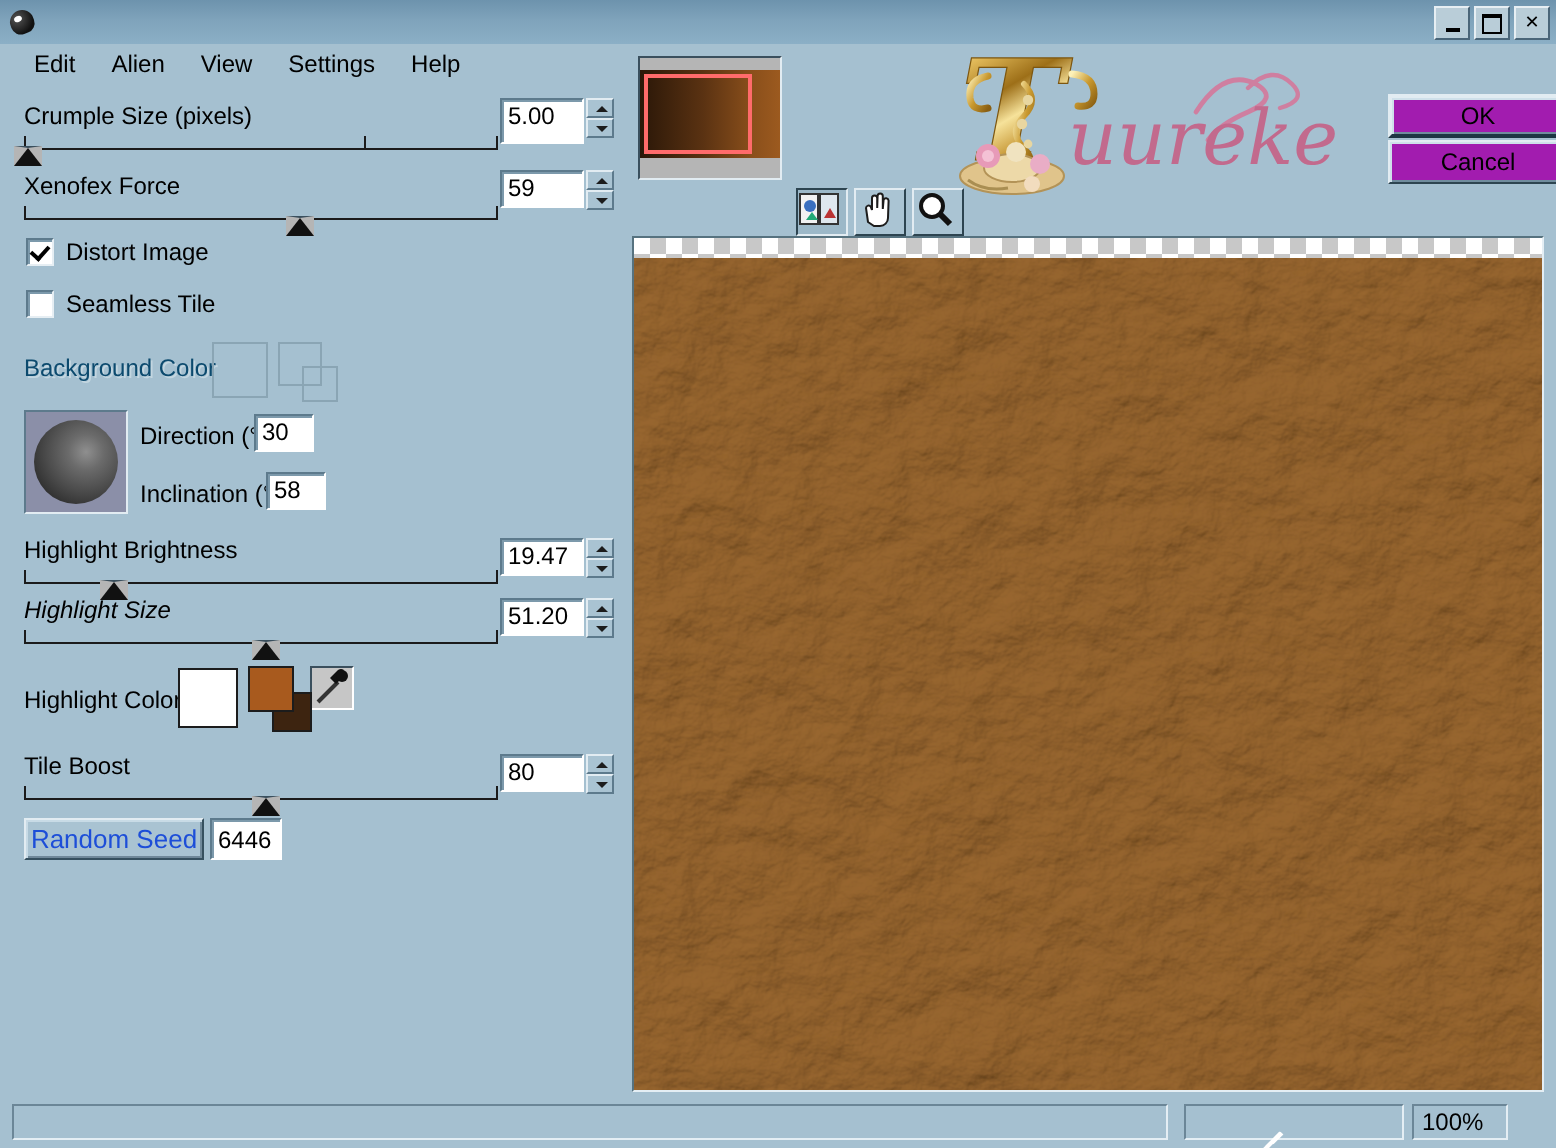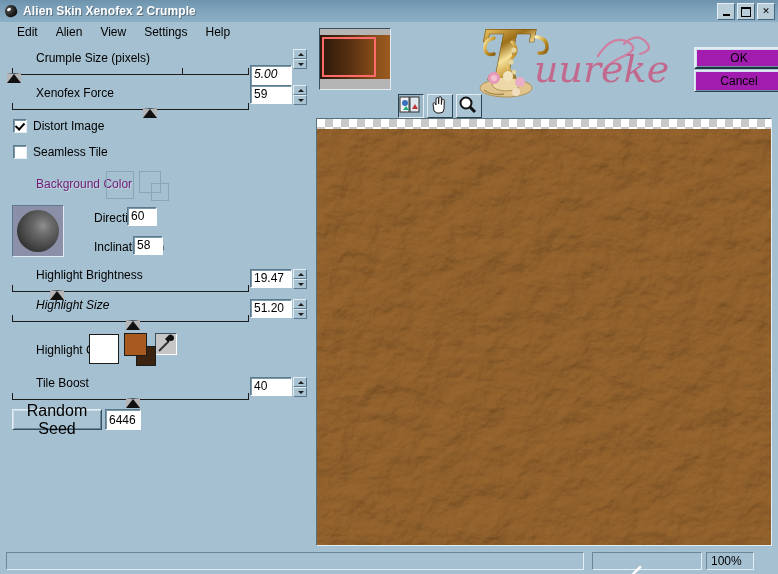--- a/index.html
+++ b/index.html
@@ -48,22 +48,22 @@
   
   .menubar{
     position:absolute;left:0;top:22px;width:778px;height:19px;
     background:#a5c0d0;display:flex;align-items:center;padding-left:8px;
   }
   .menu-item{padding:1px 9px;font-size:12px;color:#000;}
 
   
   .panel{position:absolute;left:0;top:43px;width:312px;height:500px;}
 
-  .ctrl-label{position:absolute;font-size:12px;color:#000;white-space:nowrap;margin-left:24px;}
-  .ctrl-label.dis{color:#701a75;text-shadow:1px 1px 0 #c3d6e0;}
+  .ctrl-label{position:absolute;font-size:12px;color:#000;white-space:nowrap;}
+  .ctrl-label.dis{color:#0c4a6e;text-shadow:1px 1px 0 #c3d6e0;}
 
   .slider{position:absolute;height:14px;}
   .slider .track{
     position:absolute;left:0;top:0;height:7px;width:100%;
     border-left:1px solid #1b1b1b;border-right:1px solid #1b1b1b;
   }
   .slider .track:after{
     content:"";position:absolute;left:0;top:6px;width:100%;height:1px;background:#1b1b1b;
   }
   .slider .tick{position:absolute;top:0;width:1px;height:7px;background:#1b1b1b;}
@@ -124,21 +124,21 @@
   .eyedrop{
     position:absolute;width:22px;height:22px;background:#c6c6c6;
     border:1px solid;border-color:#3a4f5d #ffffff #ffffff #3a4f5d;
     box-sizing:border-box;
   }
 
   .btn{
     position:absolute;background:#a9c3d2;
     border:1px solid;border-color:#e2ecf2 #36505f #36505f #e2ecf2;
     box-shadow:inset 1px 1px 0 #c8dbe6, inset -1px -1px 0 #70899a;
-    font-size:16px;color:#000000;text-align:center;
+    font-size:13px;color:#1d4ed8;text-align:center;
     display:flex;align-items:center;justify-content:center;
     box-sizing:border-box;
   }
 
   
   .thumb{
     position:absolute;left:319px;top:28px;width:72px;height:62px;
     background:#b5b5b5;border:1px solid;border-color:#3a4f5d #e2ecf2 #e2ecf2 #3a4f5d;
     box-sizing:border-box;overflow:hidden;
   }
@@ -203,21 +203,20 @@
 </head>
 <body>
 
 <div class="app">
 
   <div class="titlebar">
     <span class="title-ico">
       <span class="head"></span>
         <span class="eye"></span>
     </span>
-    <span class="title-text">Alien Skin Xenofex 2 Crumple</span>
     <span class="wbtns">
       <span class="wbtn">
           <span class="mn"></span>
         </span>
       <span class="wbtn">
           <span class="mx"></span>
         </span>
       <span class="wbtn">✕</span>
     </span>
   </div>
@@ -231,21 +230,21 @@
   </div>
 
   <div class="panel">
 
     <span class="ctrl-label" style="left:12px;top:8px;">Crumple Size (pixels)</span>
     <div class="slider" style="left:12px;top:25px;width:235px;">
       <div class="track"></div>
       <div class="tick" style="left:170px;"></div>
       <div class="thumb" style="left:-5px;"></div>
     </div>
-    <div class="numbox" style="left:250px;top:22px;width:42px;height:33px;font-style:italic;">5.00</div>
+    <div class="numbox" style="left:250px;top:6px;width:42px;height:23px;">5.00</div>
     <div class="spin" style="left:293px;top:6px;">
         <div class="up"></div>
         <div class="dn"></div>
       </div>
 
     <span class="ctrl-label" style="left:12px;top:43px;">Xenofex Force</span>
     <div class="slider" style="left:12px;top:60px;width:235px;">
       <div class="track"></div>
       <div class="thumb" style="left:131px;"></div>
     </div>
@@ -266,21 +265,21 @@
 
     <span class="ctrl-label dis" style="left:12px;top:134px;">Background Color</span>
     <div class="sw outline" style="left:106px;top:128px;width:28px;height:28px;"></div>
     <div class="sw outline" style="left:139px;top:128px;width:22px;height:22px;"></div>
     <div class="sw outline" style="left:151px;top:140px;width:18px;height:18px;"></div>
 
     <div class="sphere" style="left:12px;top:162px;">
         <i></i>
       </div>
     <span class="ctrl-label" style="left:70px;top:168px;">Direction (°)</span>
-    <div class="numbox" style="left:127px;top:164px;width:30px;height:19px;">60</div>
+    <div class="numbox" style="left:127px;top:164px;width:30px;height:19px;">30</div>
     <span class="ctrl-label" style="left:70px;top:197px;">Inclination (°)</span>
     <div class="numbox" style="left:133px;top:193px;width:30px;height:19px;">58</div>
 
     <span class="ctrl-label" style="left:12px;top:225px;">Highlight Brightness</span>
     <div class="slider" style="left:12px;top:242px;width:235px;">
       <div class="track"></div>
       <div class="thumb" style="left:38px;"></div>
     </div>
     <div class="numbox" style="left:250px;top:226px;width:42px;height:19px;">19.47</div>
     <div class="spin" style="left:293px;top:226px;">
@@ -309,21 +308,21 @@
         <path d="M12 8 L16 4 a2.5 2.5 0 0 1 0 -3 a2.5 2.5 0 0 0 -3 0 L9 5 Z" fill="#111"></path>
         <circle cx="15" cy="4" r="3" fill="#111"></circle>
       </svg>
     </div>
 
     <span class="ctrl-label" style="left:12px;top:333px;">Tile Boost</span>
     <div class="slider" style="left:12px;top:350px;width:235px;">
       <div class="track"></div>
       <div class="thumb" style="left:114px;"></div>
     </div>
-    <div class="numbox" style="left:250px;top:334px;width:42px;height:19px;">40</div>
+    <div class="numbox" style="left:250px;top:334px;width:42px;height:19px;">80</div>
     <div class="spin" style="left:293px;top:334px;">
         <div class="up"></div>
         <div class="dn"></div>
       </div>
 
     <div class="btn" style="left:12px;top:366px;width:90px;height:21px;">Random Seed</div>
     <div class="numbox" style="left:105px;top:366px;width:36px;height:21px;padding-top:3px;">6446</div>
   </div>
 
   <div class="thumb">

